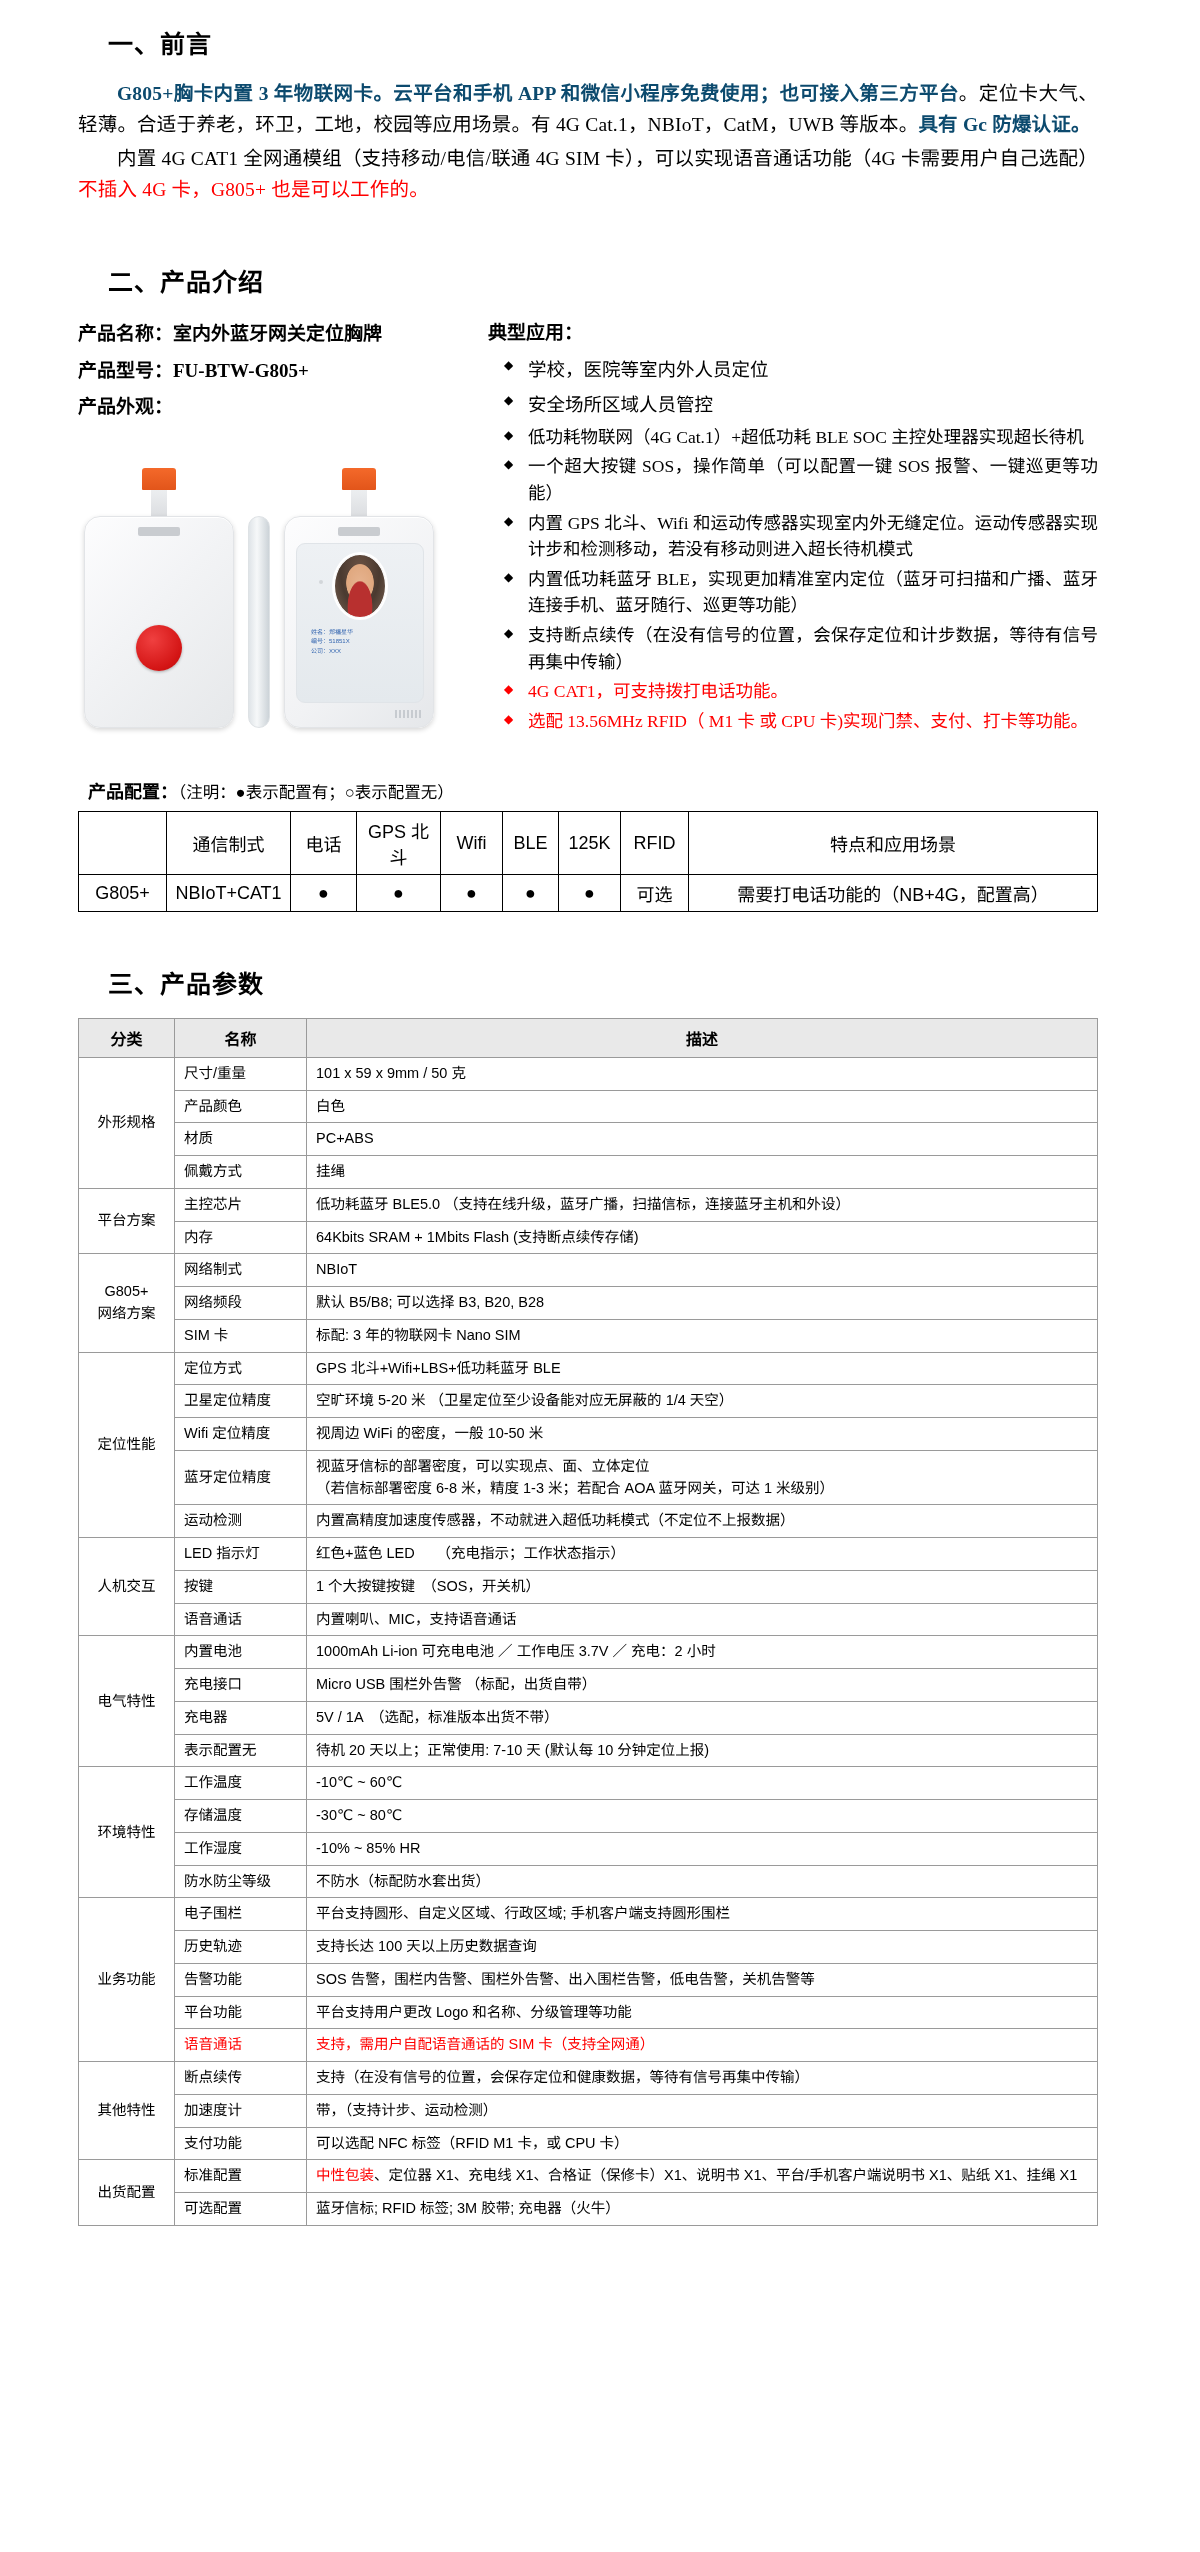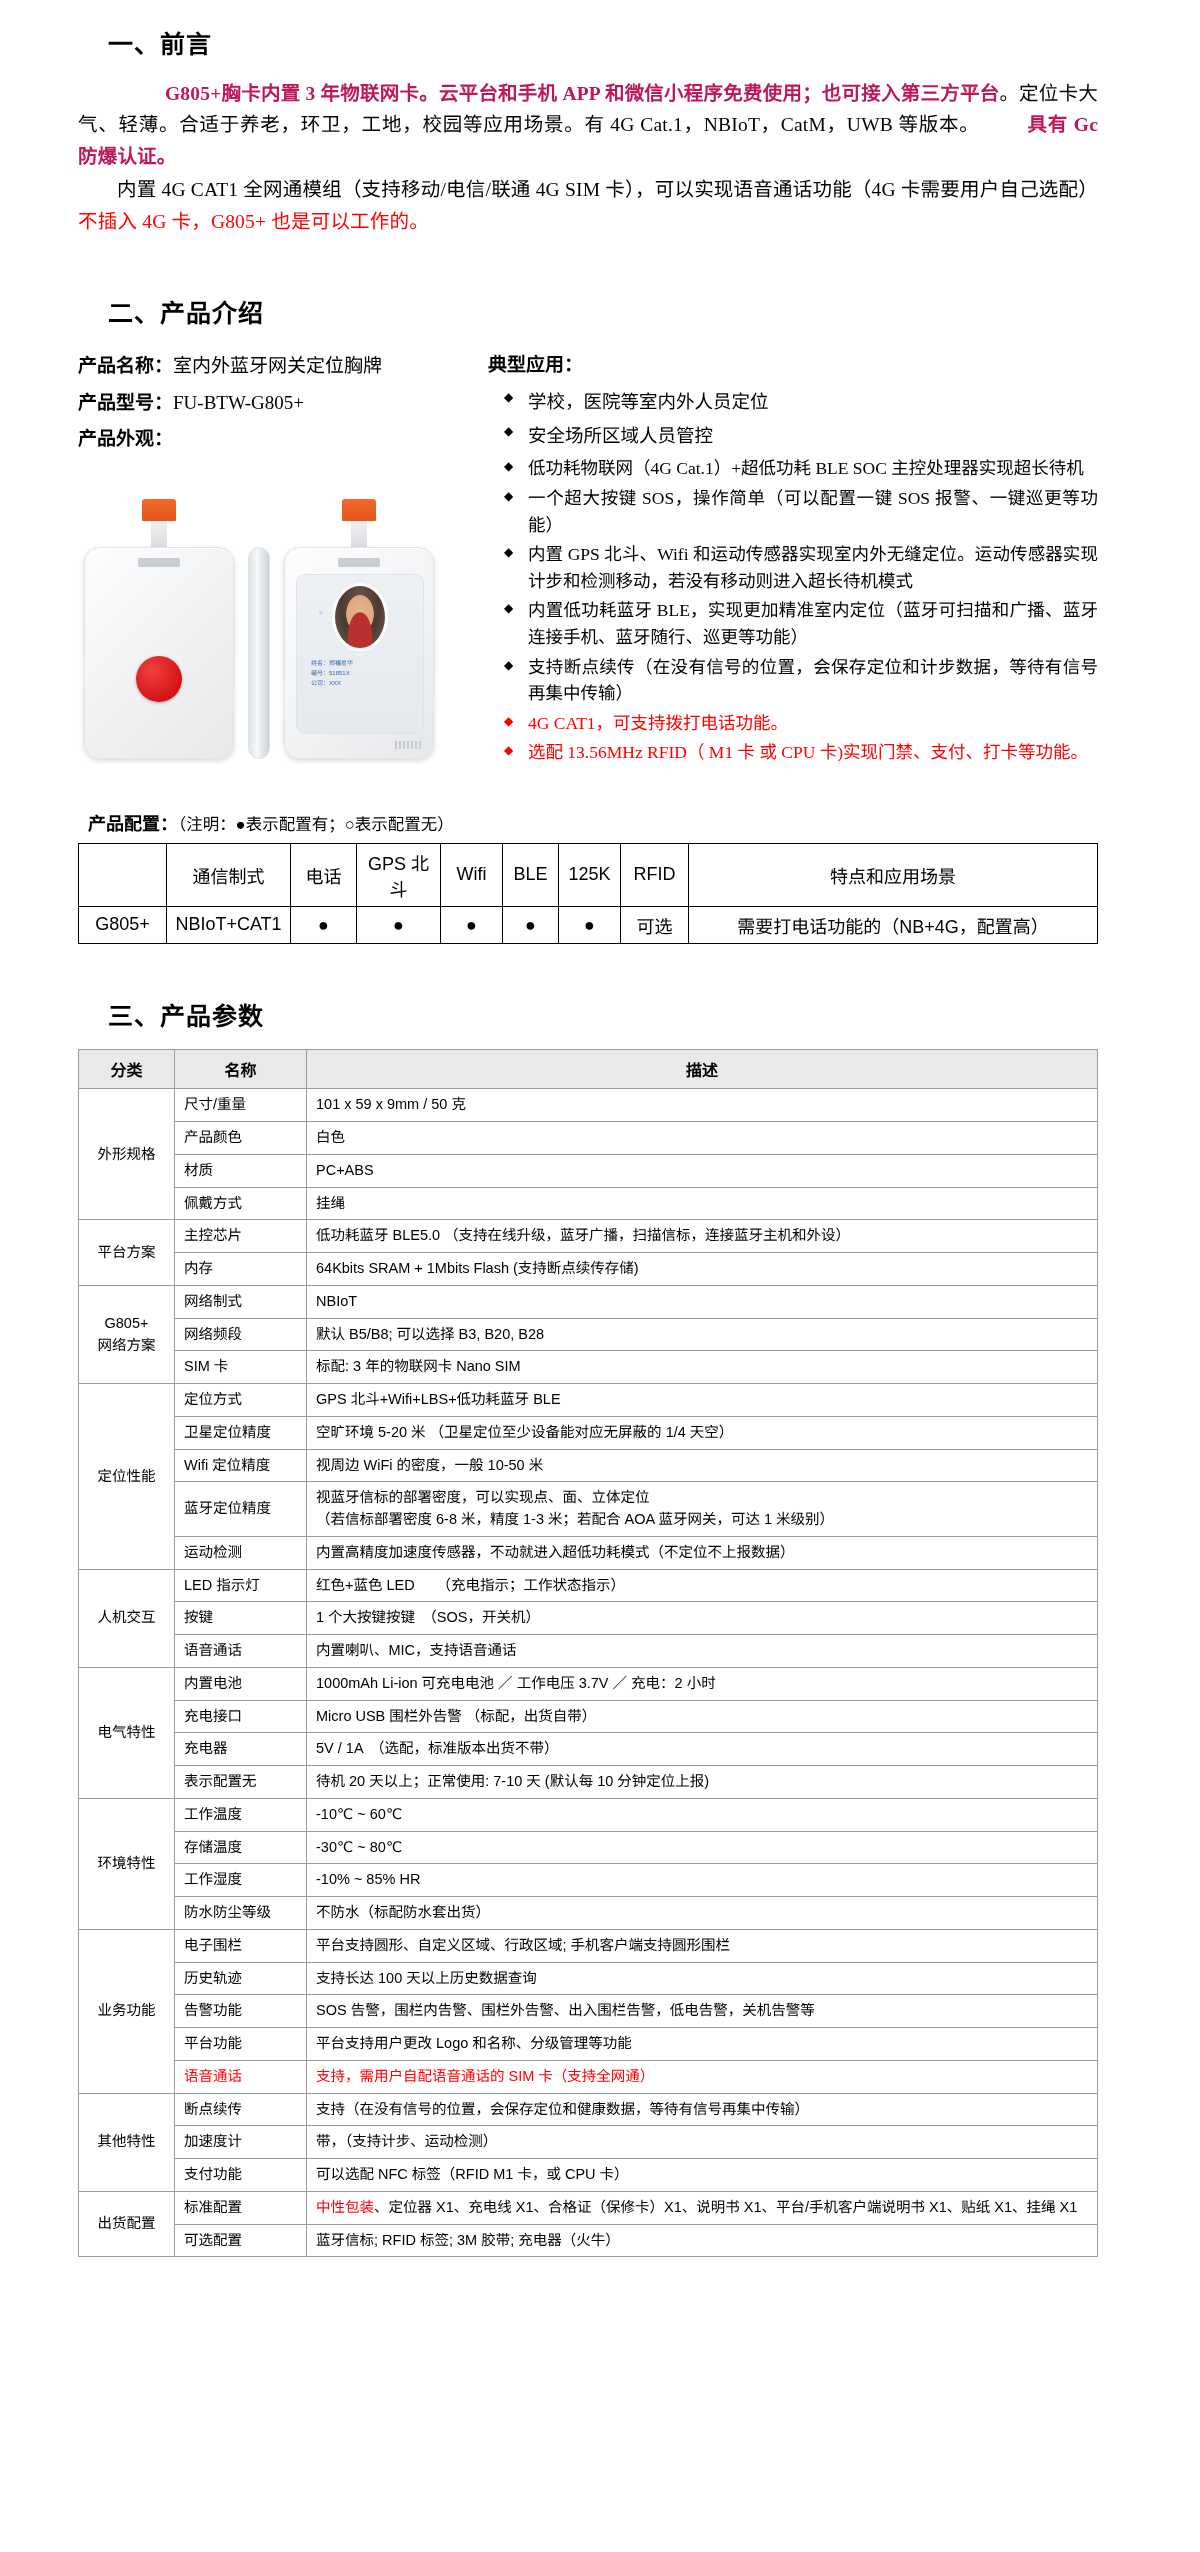--- a/index.html
+++ b/index.html
@@ -35,38 +35,38 @@
   .intro-block { margin: 14px 0 0 0; }
   .para {
     font-size: 19.5px;
     line-height: 1.62;
     text-indent: 2em;
     margin: 0 0 2px 0;
     text-align: justify;
     letter-spacing: 0.2px;
   }
   .red { color: #ff0000; }
-  .red-b { color: #be185d; font-weight: 700; margin-left: 48px; }
+  .red-b { color: #0c4a6e; font-weight: 700; }
   .blk { color: #000000; }
 
   
   .prod-wrap {
     display: flex;
     margin-top: 14px;
   }
   .prod-left { width: 400px; flex: 0 0 400px; }
   .prod-right { flex: 1 1 auto; padding-left: 10px; }
 
   .field-line {
     font-size: 19px;
     font-weight: 700;
     line-height: 1.95;
     white-space: nowrap;
   }
-  .field-line .val { font-weight: 400; text-align: center; }
+  .field-line .val { font-weight: 700; text-align: center; }
   .sub-label {
     font-size: 19px;
     font-weight: 700;
     line-height: 1.9;
     margin: 0;
   }
   .sub-label.mt { margin-top: 10px; }
 
   ul.dia {
     list-style: none;

